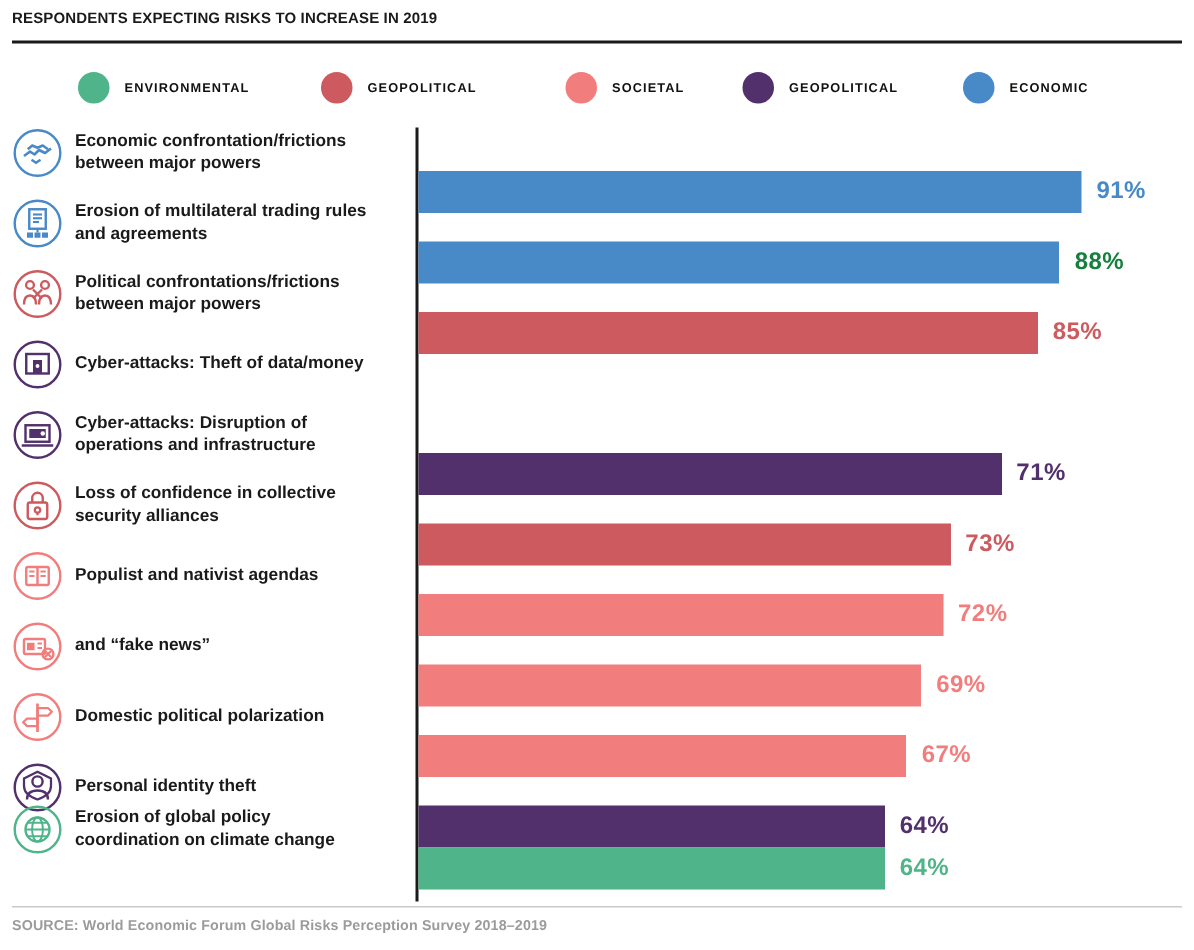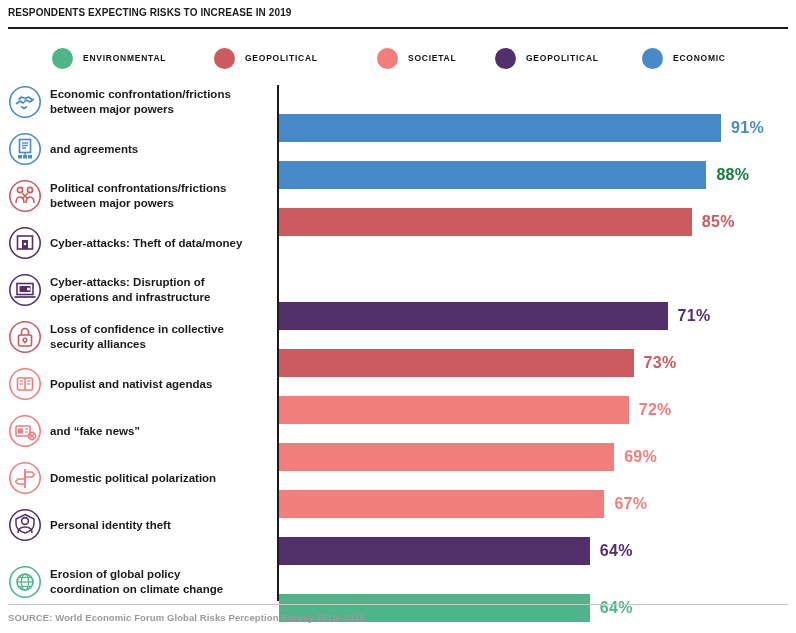--- a/index.html
+++ b/index.html
@@ -192,20 +192,21 @@
               <line x1="14" y1="11" x2="20" y2="11" stroke="#4889C8" stroke-width="1.4"></line>
               <line x1="14" y1="13.5" x2="20" y2="13.5" stroke="#4889C8" stroke-width="1.4"></line>
               <line x1="14" y1="16" x2="18" y2="16" stroke="#4889C8" stroke-width="1.4"></line>
               <line x1="17" y1="20.5" x2="17" y2="23" stroke="#4889C8" stroke-width="1.4"></line>
               <rect x="10" y="23" width="4" height="3.5" fill="#4889C8"></rect>
               <rect x="15" y="23" width="4" height="3.5" fill="#4889C8"></rect>
               <rect x="20" y="23" width="4" height="3.5" fill="#4889C8"></rect>
             </svg>
           </span>
           <div class="row-label">
+            <div>Erosion of multilateral trading rules</div>
             <div>and agreements</div>
           </div>
           <div class="bar-wrap">
             <div class="bar" style="width: 427.429px; background: rgb(72, 137, 200);"></div>
             <span class="bar-value" style="color: #15803d;">88%</span>
           </div>
         </div>
         <div class="row" style="top: 94px; padding-left: 16px;">
           <span class="row-icon">
             <svg viewBox="0 0 34 34" xmlns="http://www.w3.org/2000/svg">
@@ -344,21 +345,21 @@
             </svg>
           </span>
           <div class="row-label">
             <div>Personal identity theft</div>
           </div>
           <div class="bar-wrap">
             <div class="bar" style="width: 310.857px; background: rgb(82, 48, 108);"></div>
             <span class="bar-value" style="color: rgb(82, 48, 108);">64%</span>
           </div>
         </div>
-        <div class="row" style="top: 480px; text-decoration: underline;">
+        <div class="row" style="top: 451px; text-decoration: underline;">
           <span class="row-icon">
             <svg viewBox="0 0 34 34" xmlns="http://www.w3.org/2000/svg">
               <circle cx="17" cy="17" r="15.2" fill="none" stroke="#4FB489" stroke-width="1.6"></circle>
               <circle cx="17" cy="17" r="8" fill="none" stroke="#4FB489" stroke-width="1.6"></circle>
               <ellipse cx="17" cy="17" rx="3.6" ry="8" fill="none" stroke="#4FB489" stroke-width="1.3"></ellipse>
               <line x1="9" y1="17" x2="25" y2="17" stroke="#4FB489" stroke-width="1.3"></line>
               <line x1="10.5" y1="12.5" x2="23.5" y2="12.5" stroke="#4FB489" stroke-width="1.2"></line>
               <line x1="10.5" y1="21.5" x2="23.5" y2="21.5" stroke="#4FB489" stroke-width="1.2"></line>
             </svg>
           </span>

